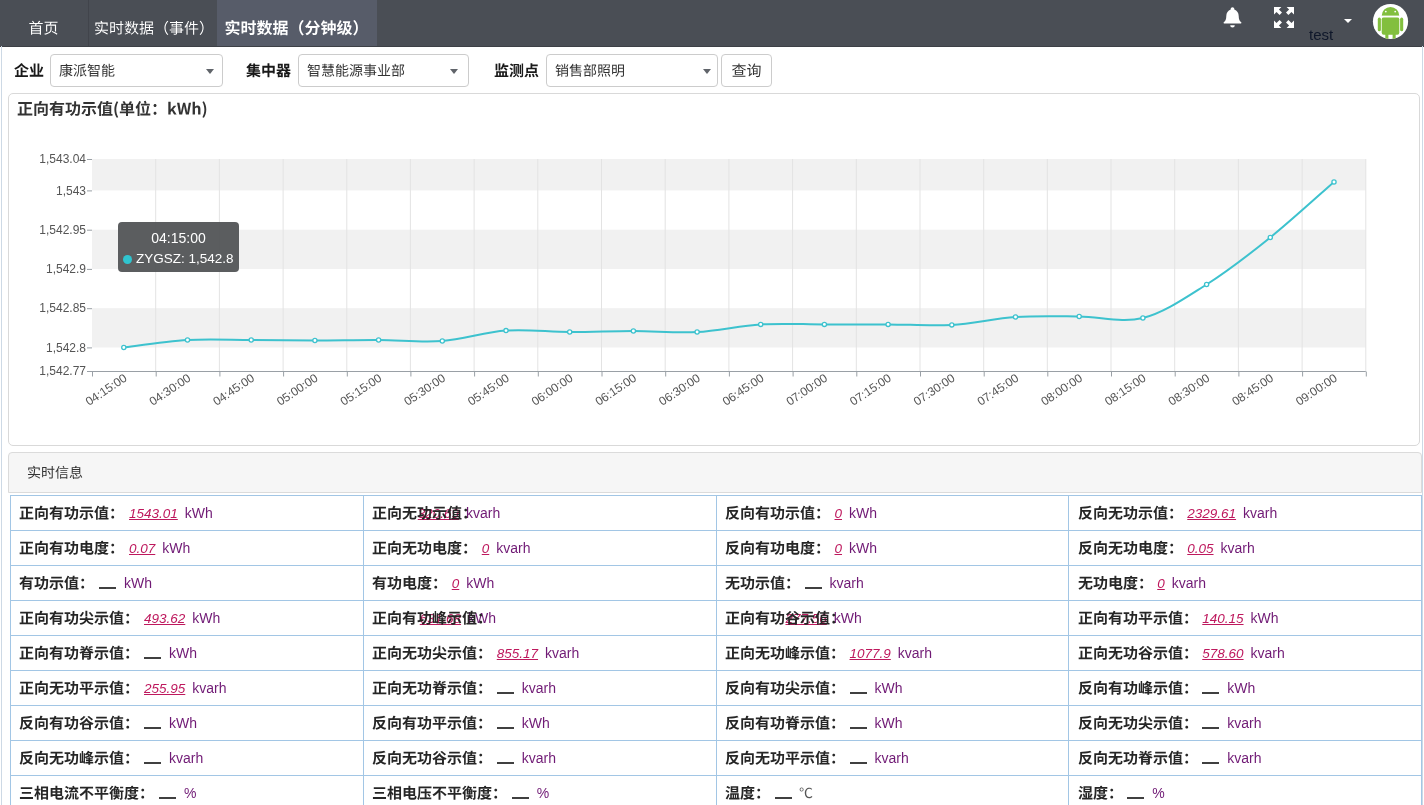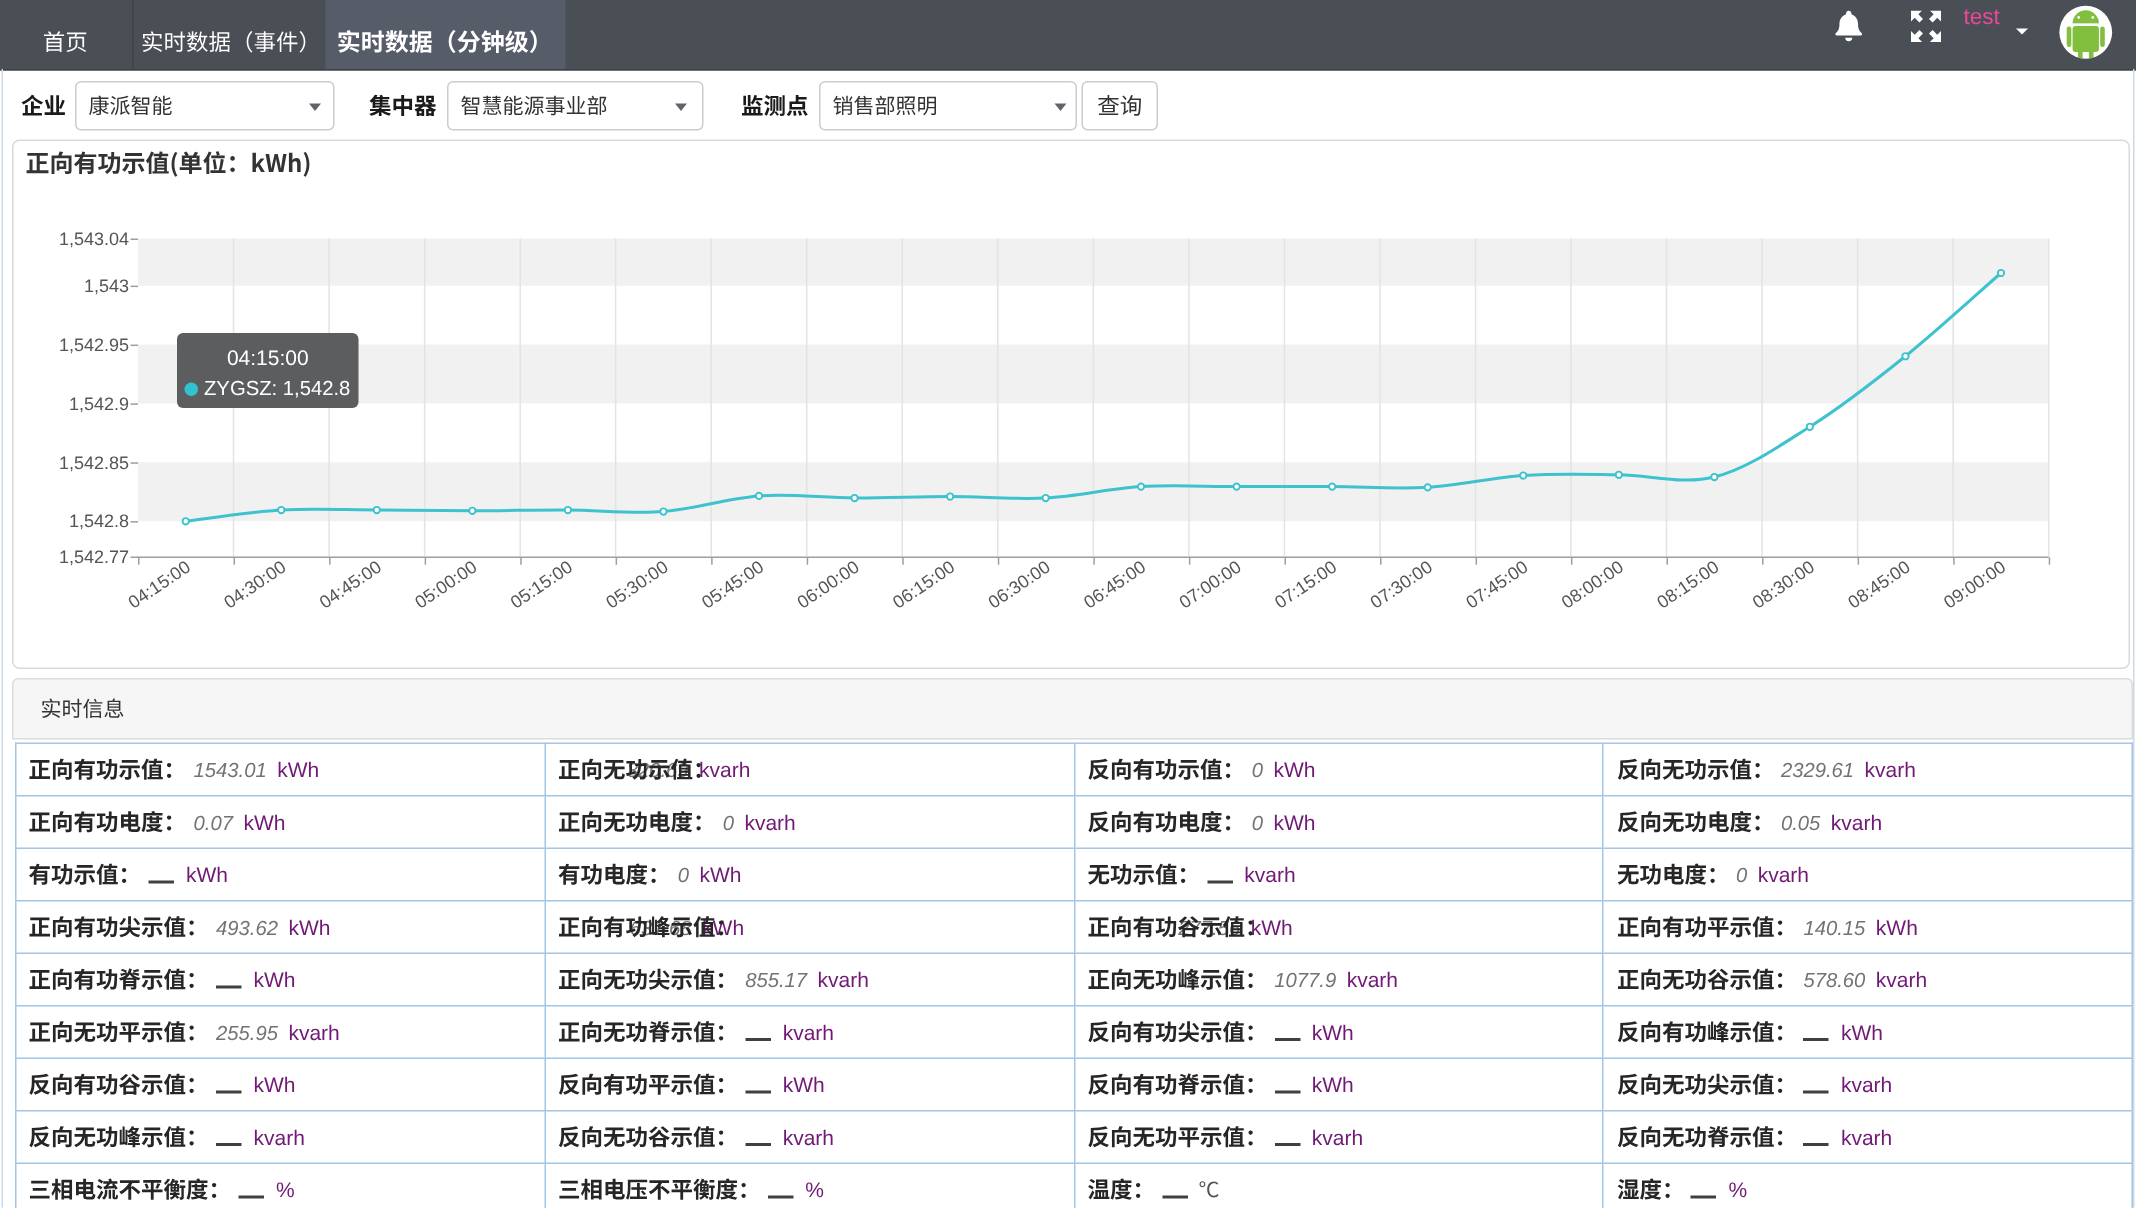--- a/index.html
+++ b/index.html
@@ -13,26 +13,26 @@
 #qbtn{position:absolute;left:721px;top:54px;width:51px;height:33px;border:1px solid #ccc;border-radius:4px;background:#fff}
 #panel1{position:absolute;left:8px;top:93px;width:1412px;height:353px;border:1px solid #d9d9d9;border-radius:5px;background:#fff}
 #chart{position:absolute;left:0;top:0}
 #tooltip{position:absolute;left:118px;top:222px;width:121px;height:50px;background:rgba(84,86,88,.96);border-radius:4px;color:#fff;font-size:14px}
 #tooltip .l1{position:absolute;left:0;width:121px;top:8px;text-align:center}
 #tooltip .l2{position:absolute;left:5px;top:29px;white-space:nowrap;font-size:13.5px}
 #tooltip .dot{display:inline-block;width:9px;height:9px;border-radius:4.5px;background:#2fc4cf;margin-right:4px;vertical-align:-1px}
 #hdr2{position:absolute;left:8px;top:452px;width:1414px;height:41px;background:#f6f6f6;border:1px solid #dbdbdb;border-radius:4px 4px 0 0}
 table.info{position:absolute;left:10px;top:495px;width:1412px;border-collapse:collapse;table-layout:fixed}
 table.info td{border:1px solid #a2c6e5;height:35px;font-size:14px;color:#555;vertical-align:middle;white-space:nowrap;overflow:hidden}
-a.v{font-style:italic;font-size:13.5px;color:#737373;}
+a.v{font-style:italic;font-size:13.5px;color:#be185d;text-decoration:underline}
 span.u{margin-left:7px;color:#701a75}
 span.nl{display:inline-block;width:17px;height:2px;background:#404040;vertical-align:-1px;margin-right:1px}
 #cjk{position:absolute;left:0;top:0;pointer-events:none}
 .navsvg{position:absolute}
-#testtxt{position:absolute;left:1309px;top:3px;color:#ec4899;font-size:15px}
+#testtxt{position:absolute;left:1309px;top:26px;color:#0f172a;font-size:15px}
 #caret{position:absolute;left:1344px;top:19px;width:0;height:0;border-left:4px solid transparent;border-right:4px solid transparent;border-top:4.5px solid #fff}
 </style></head><body>
 <div id="navbar"></div>
 <div class="tabsep" style="left:88px"></div>
 <div id="acttab"></div>
 <svg class="navsvg" style="left:1223px;top:6px" width="19" height="22" viewBox="0 0 19 22">
 <path fill="#fff" d="M9.5 1.2c1 0 1.8.8 1.8 1.8v.5c2.7 1 4.4 3.5 4.4 6.4 0 3.6 1 5.1 2.3 6.1.8.6.4 1.6-.6 1.6H1.6c-1 0-1.4-1-.6-1.6 1.3-1 2.3-2.5 2.3-6.1 0-2.9 1.7-5.4 4.4-6.4v-.5c0-1 .8-1.8 1.8-1.8z"></path>
 <path fill="#fff" d="M7.2 19.2a2.3 2.3 0 0 0 4.6 0z"></path>
   </svg>
 <svg class="navsvg" style="left:1274px;top:7px" width="20" height="21" viewBox="0 0 20 21">

